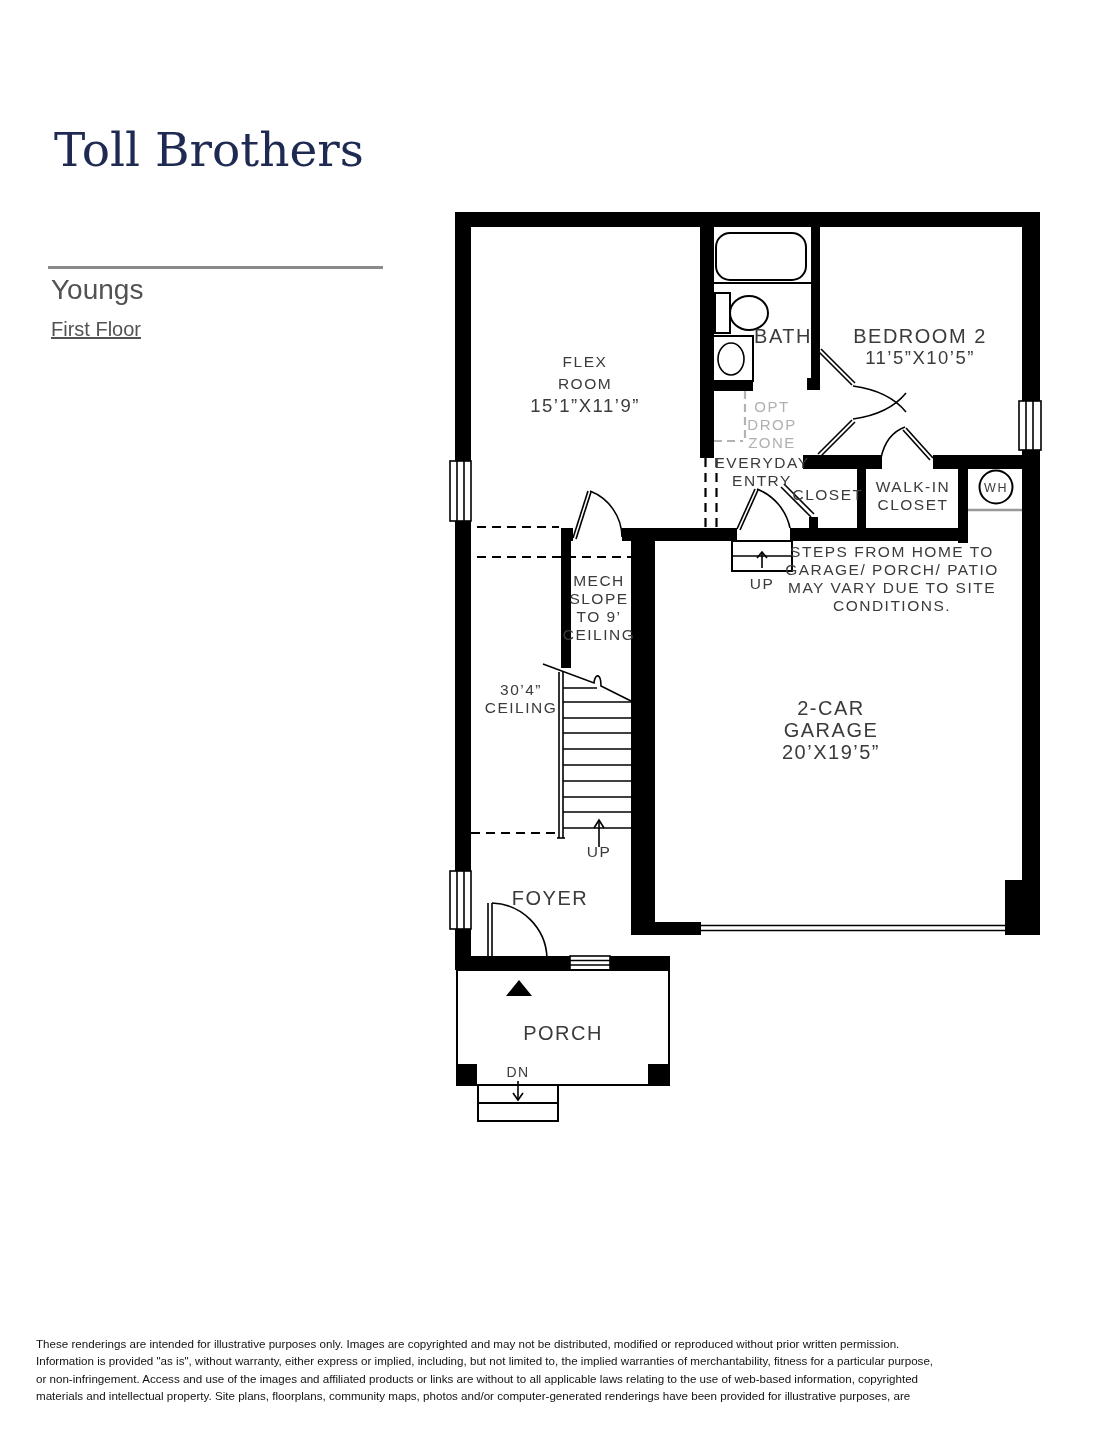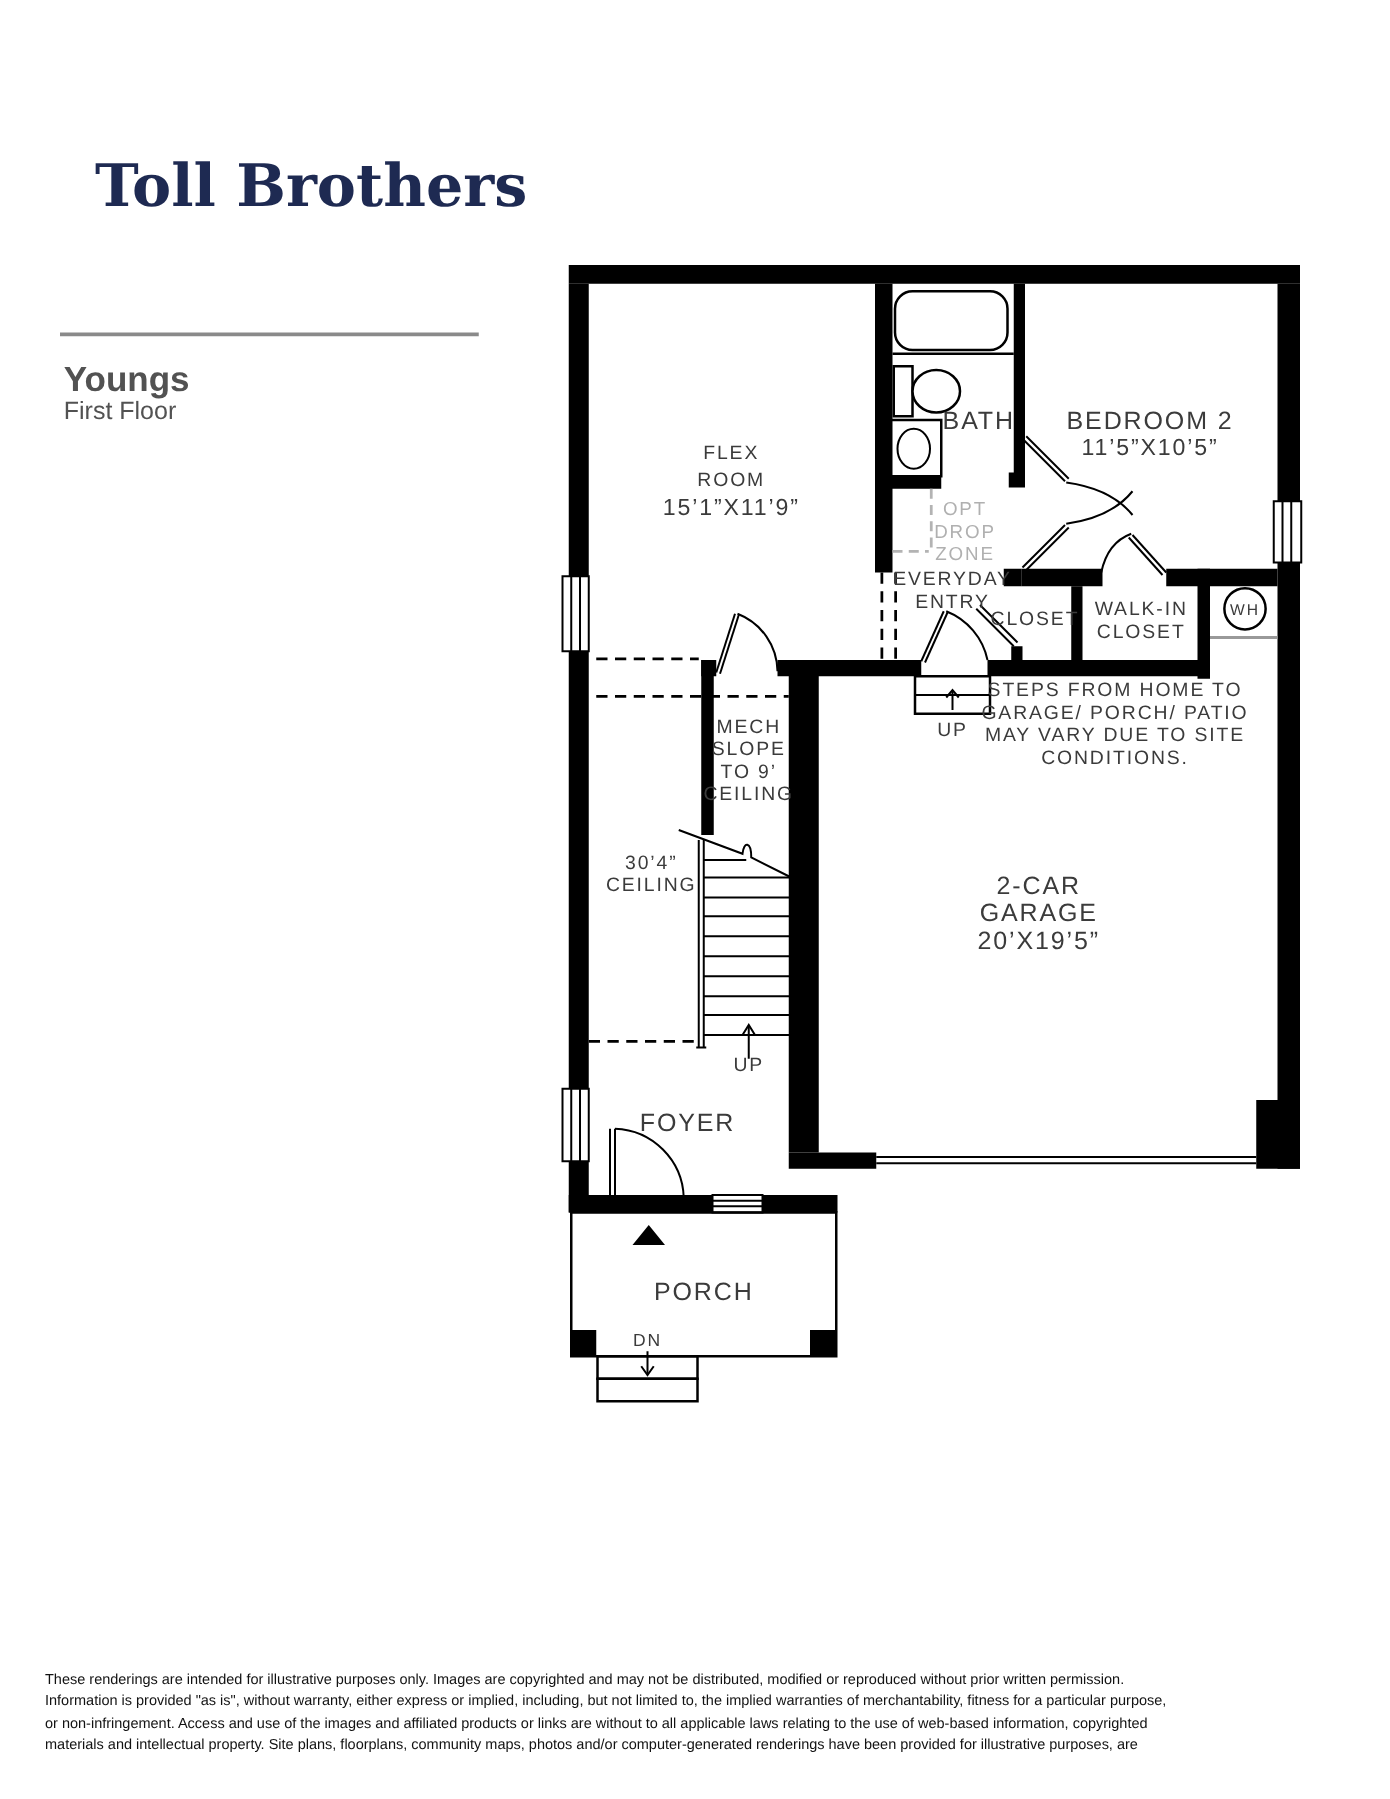--- a/index.html
+++ b/index.html
@@ -1,22 +1,22 @@
 <!DOCTYPE html>
 <html><head>
 <meta charset="utf-8">
 <style>
   html,body{margin:0;padding:0;background:#ffffff;}
   #page{position:relative;width:1112px;height:1439px;background:#ffffff;overflow:hidden;
         font-family:"Liberation Sans",sans-serif;}
-  .brand{position:absolute;left:76px;top:122px;font-family:"DejaVu Serif",serif;
-         font-weight:bold;font-size:47px;color:#1e2a52;letter-spacing:0px;}
+  .brand{position:absolute;left:54px;top:122px;font-family:"DejaVu Serif",serif;
+         font-weight:normal;font-size:47px;color:#1e2a52;letter-spacing:0px;}
   .divider{position:absolute;left:48px;top:266px;width:335px;height:3px;background:#8a8a8a;}
-  .plan-name{position:absolute;left:51px;top:288px;font-size:28px;font-weight:bold;color:#525252;}
-  .floor-label{position:absolute;left:51px;top:318px;font-size:20px;color:#525252;}
+  .plan-name{position:absolute;left:51px;top:274px;font-size:28px;font-weight:normal;color:#525252;}
+  .floor-label{position:absolute;left:51px;top:318px;font-size:20px;color:#525252;text-decoration:underline;}
   .plan-wrap{position:absolute;left:430px;top:195px;width:640px;height:945px;}
   .disclaimer{position:absolute;left:36px;top:1294px;width:1066px;font-size:11.6px;
               line-height:17.4px;color:#121212;margin-top:41px;}
   .disclaimer div{white-space:nowrap;}
   
   text{font-family:"Liberation Sans",sans-serif;fill:#3b3b3b;letter-spacing:1.5px;}
   text.big{font-size:20px;}
   text.mid{font-size:18.5px;}
   text.sm{font-size:15.5px;}
   text.tiny{font-size:14px;}

